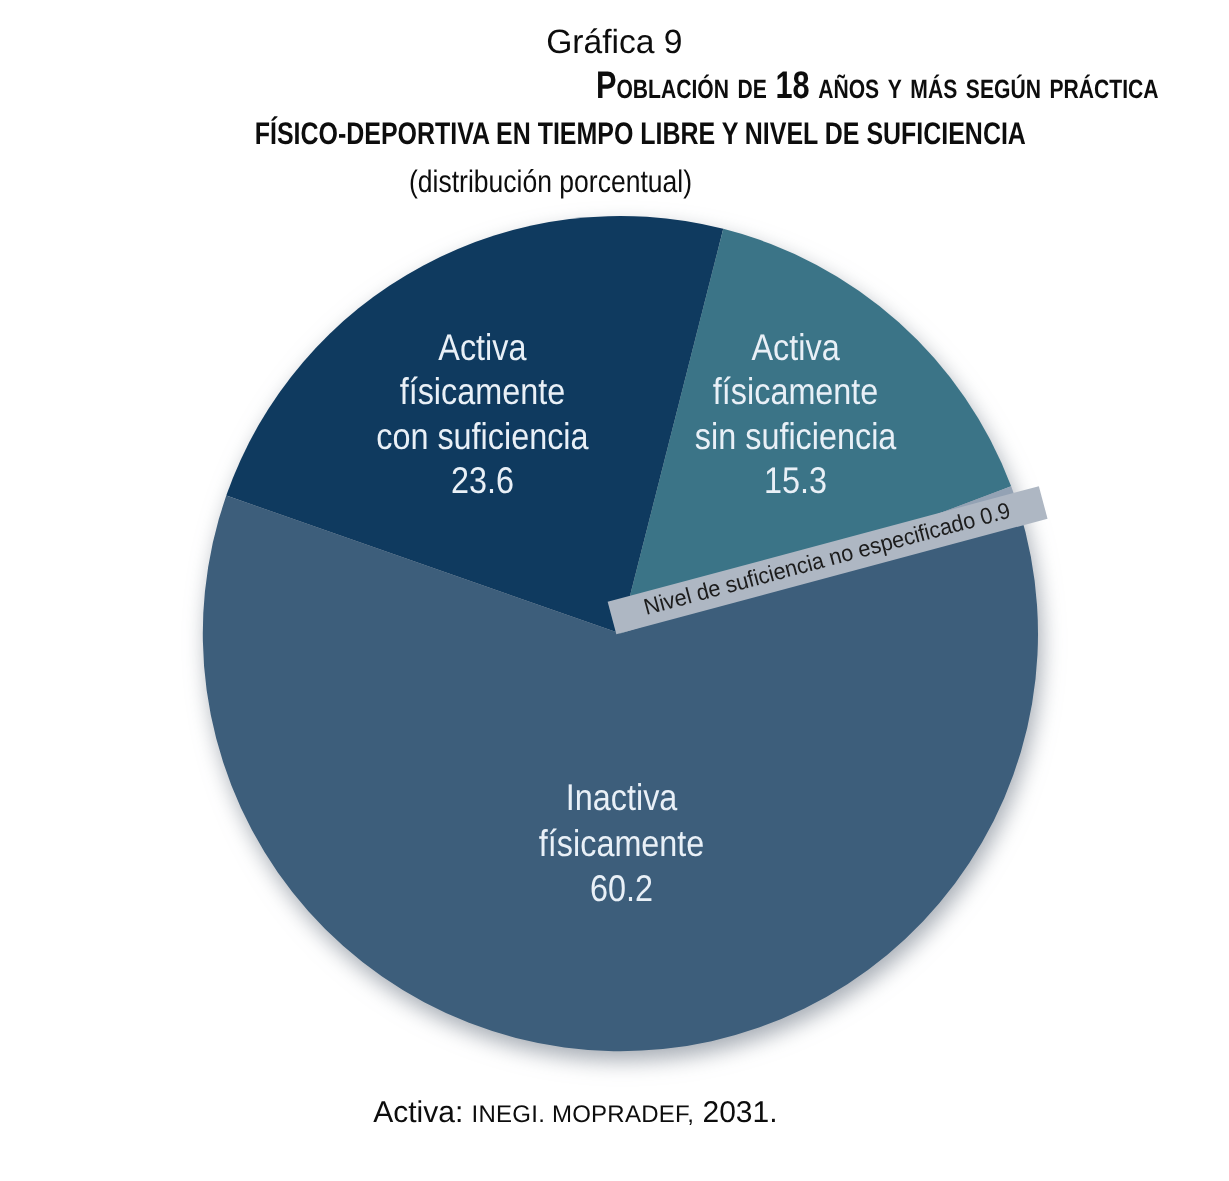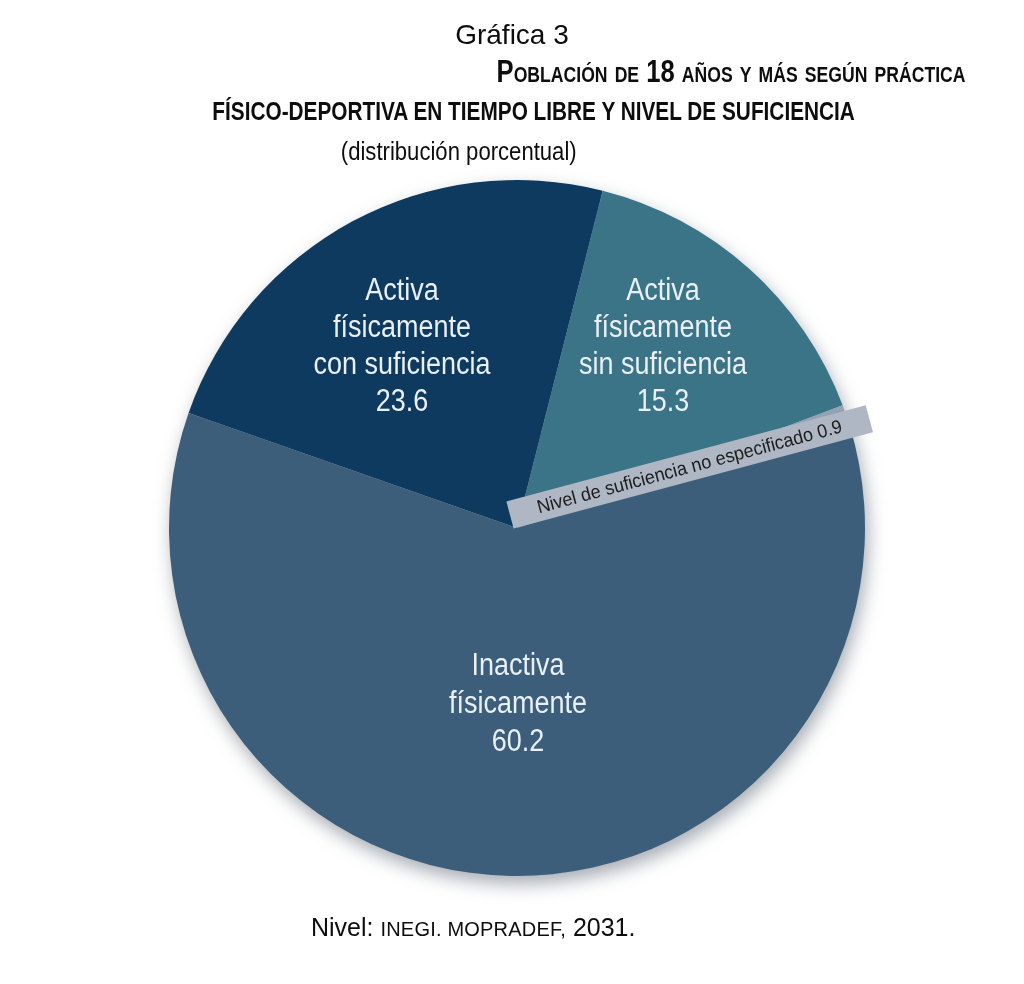--- a/index.html
+++ b/index.html
@@ -109,21 +109,21 @@
     color: #0d0d0d;
     white-space: nowrap;
   }
   .source .caps { font-size: 20px; letter-spacing: 0.2px; }
 </style>
 </head>
 <body>
 
 <div class="canvas">
 
-  <div class="title1">Gráfica 3</div>
+  <div class="title1">Gráfica 9</div>
   <div class="title2">
     <span>Población de 18 años y más según práctica</span>
   </div>
   <div class="title3">
     <span>FÍSICO-DEPORTIVA EN TIEMPO LIBRE Y NIVEL DE SUFICIENCIA</span>
   </div>
   <div class="subtitle">
     <span>(distribución porcentual)</span>
   </div>
 
@@ -152,18 +152,18 @@
     <span class="band-inner">Nivel de suficiencia no especificado 0.9</span>
   </div>
 
   <div class="slice-label label-inactiva">
     <div class="line">Inactiva</div>
     <div class="line">físicamente</div>
     <div class="line">60.2</div>
   </div>
 
   <div class="source">
-    <span>Nivel:</span>
+    <span>Activa:</span>
     <span class="caps">INEGI. MOPRADEF,</span>
     <span>2031.</span>
   </div>
 
 </div>
 
 </body></html>

